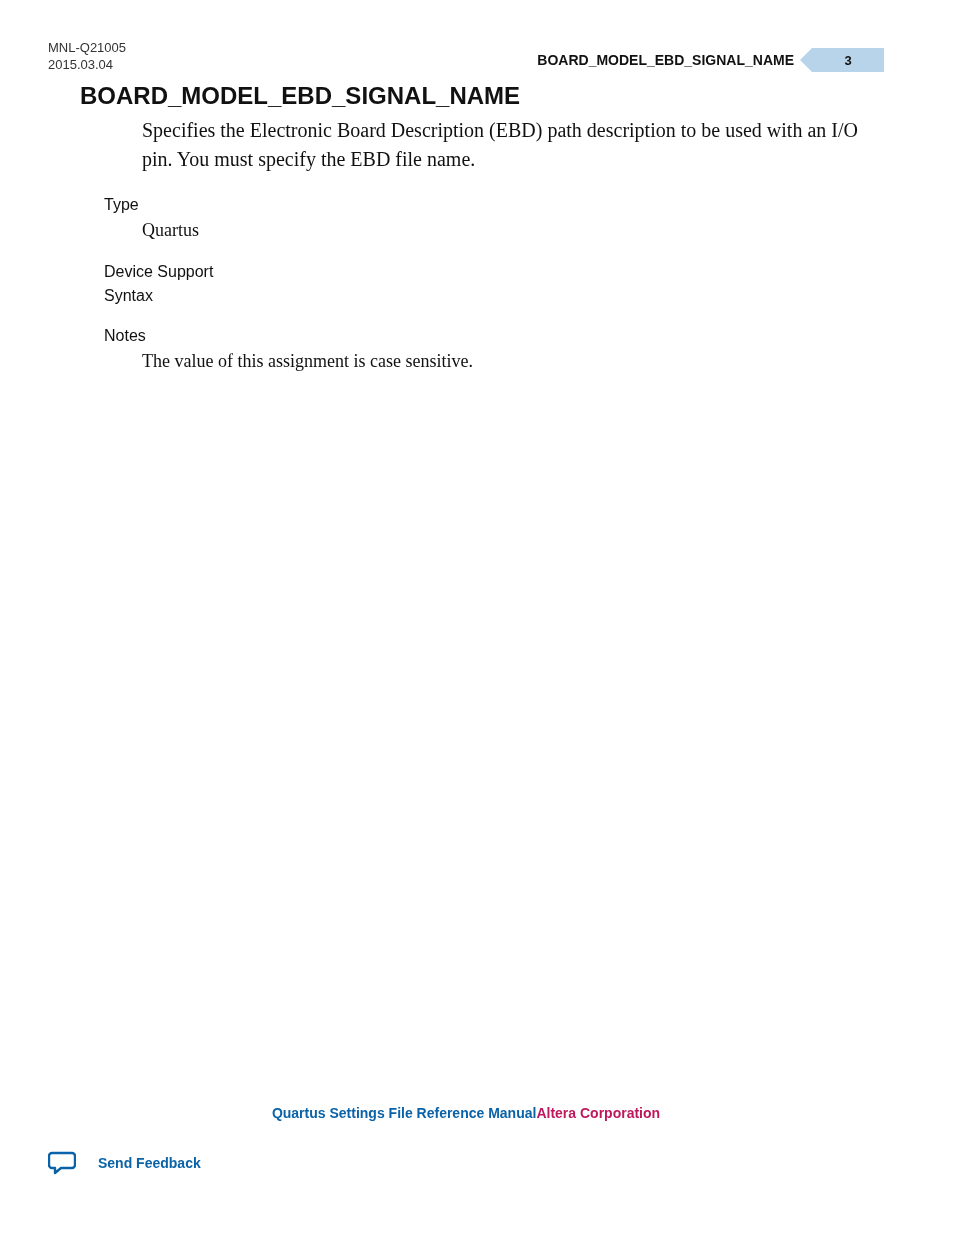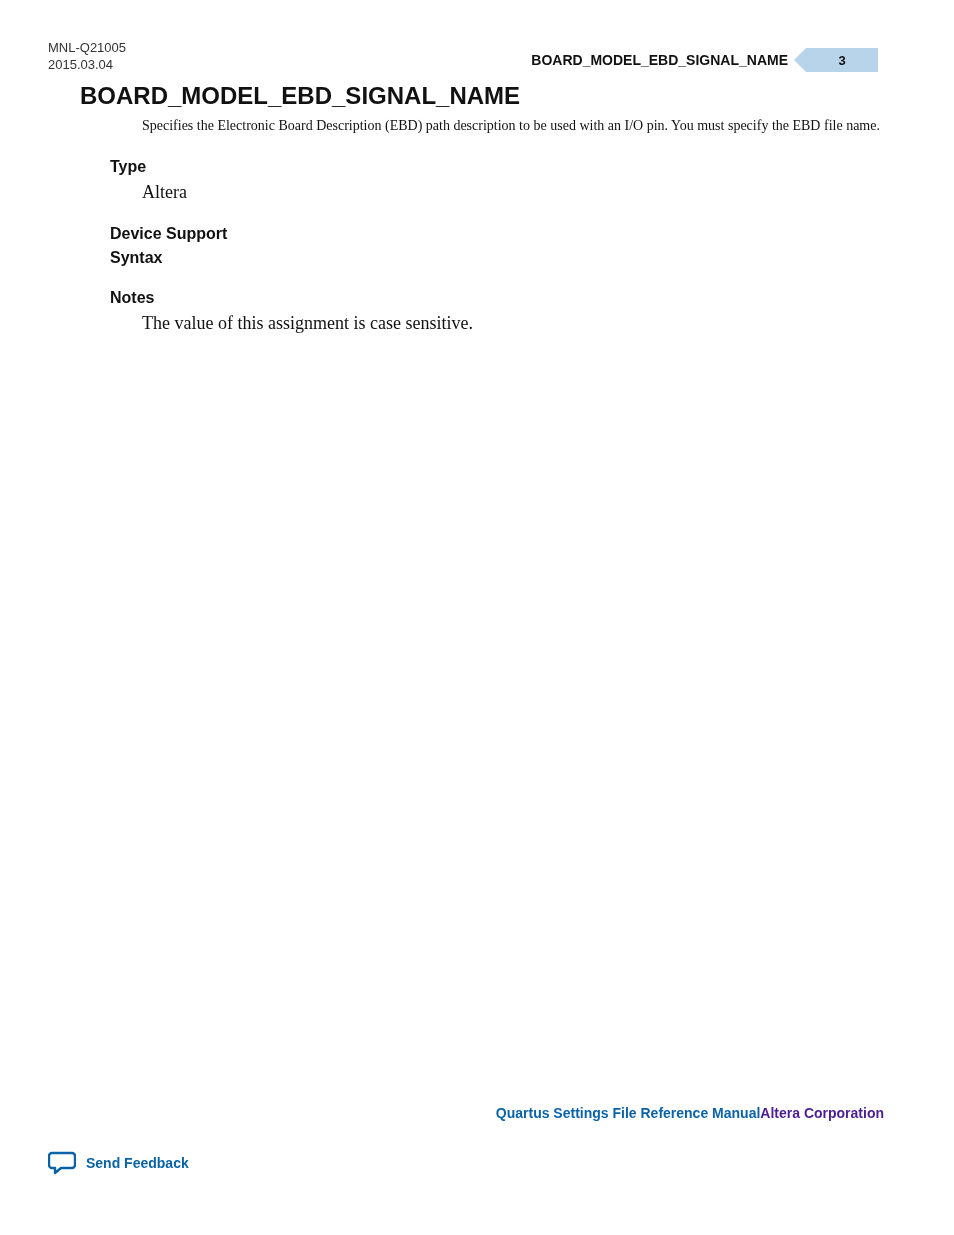--- a/index.html
+++ b/index.html
@@ -8,21 +8,21 @@
     height: 1235px;
     background: #fff;
     font-family: "Times New Roman", Times, serif;
     position: relative;
     color: #000;
   }
   .header {
     position: absolute;
     top: 40px;
     left: 48px;
-    right: 76px;
+    right: 70px;
     height: 40px;
   }
   .doc-id {
     font-family: "Segoe UI", Arial, sans-serif;
     font-size: 13px;
     color: #333;
     line-height: 1.3;
   }
   .header-right {
     position: absolute;
@@ -68,66 +68,66 @@
     right: 70px;
   }
   .section-title {
     font-family: "Segoe UI", Arial, sans-serif;
     font-weight: 700;
     font-size: 24px;
     color: #111;
     margin-bottom: 6px;
   }
   .section-desc {
-    font-size: 14px;
+    font-size: 20px;
     line-height: 1.45;
     margin-left: 62px;
     margin-bottom: 22px;
     color: #111;
   }
   .sub-heading {
     font-family: "Segoe UI", Arial, sans-serif;
-    font-weight: 700;
+    font-weight: 400;
     font-size: 16px;
     color: #111;
-    margin-left: 30px;
+    margin-left: 24px;
     margin-bottom: 6px;
   }
   .sub-body {
     font-size: 18px;
     margin-left: 62px;
     margin-bottom: 22px;
     color: #111;
   }
   .footer {
     position: absolute;
     left: 48px;
     right: 70px;
     bottom: 60px;
   }
   .footer-top {
     display: flex;
-    justify-content: flex-end;
+    justify-content: center;
     align-items: center;
     font-family: "Segoe UI", Arial, sans-serif;
     font-size: 14px;
     margin-bottom: 30px;
   }
   .footer-left {
     color: #0a63a8;
     font-weight: 700;
   }
   .footer-right {
-    color: #4c1d95;
+    color: #be185d;
     font-weight: 700;
   }
   .feedback {
     display: flex;
     align-items: center;
-    gap: 10px;
+    gap: 22px;
     font-family: "Segoe UI", Arial, sans-serif;
     font-weight: 700;
     font-size: 14px;
     color: #0a63a8;
     cursor: pointer;
     width: fit-content;
   }
   .feedback svg { display: block; }
 </style>
 </head>
@@ -145,21 +145,21 @@
     </div>
   </div>
 </div>
 
 <div class="content">
   <h1 class="section-title">BOARD_MODEL_EBD_SIGNAL_NAME</h1>
   <p class="section-desc">Specifies the Electronic Board Description (EBD) path description to be used with an I/O pin. You must specify the EBD file name.</p>
 
   <div>
     <div class="sub-heading">Type</div>
-    <div class="sub-body">Altera</div>
+    <div class="sub-body">Quartus</div>
   </div>
 
   <div>
     <div class="sub-heading">Device Support</div>
   </div>
 
   <div>
     <div class="sub-heading">Syntax</div>
     <div class="sub-body"></div>
   </div>

